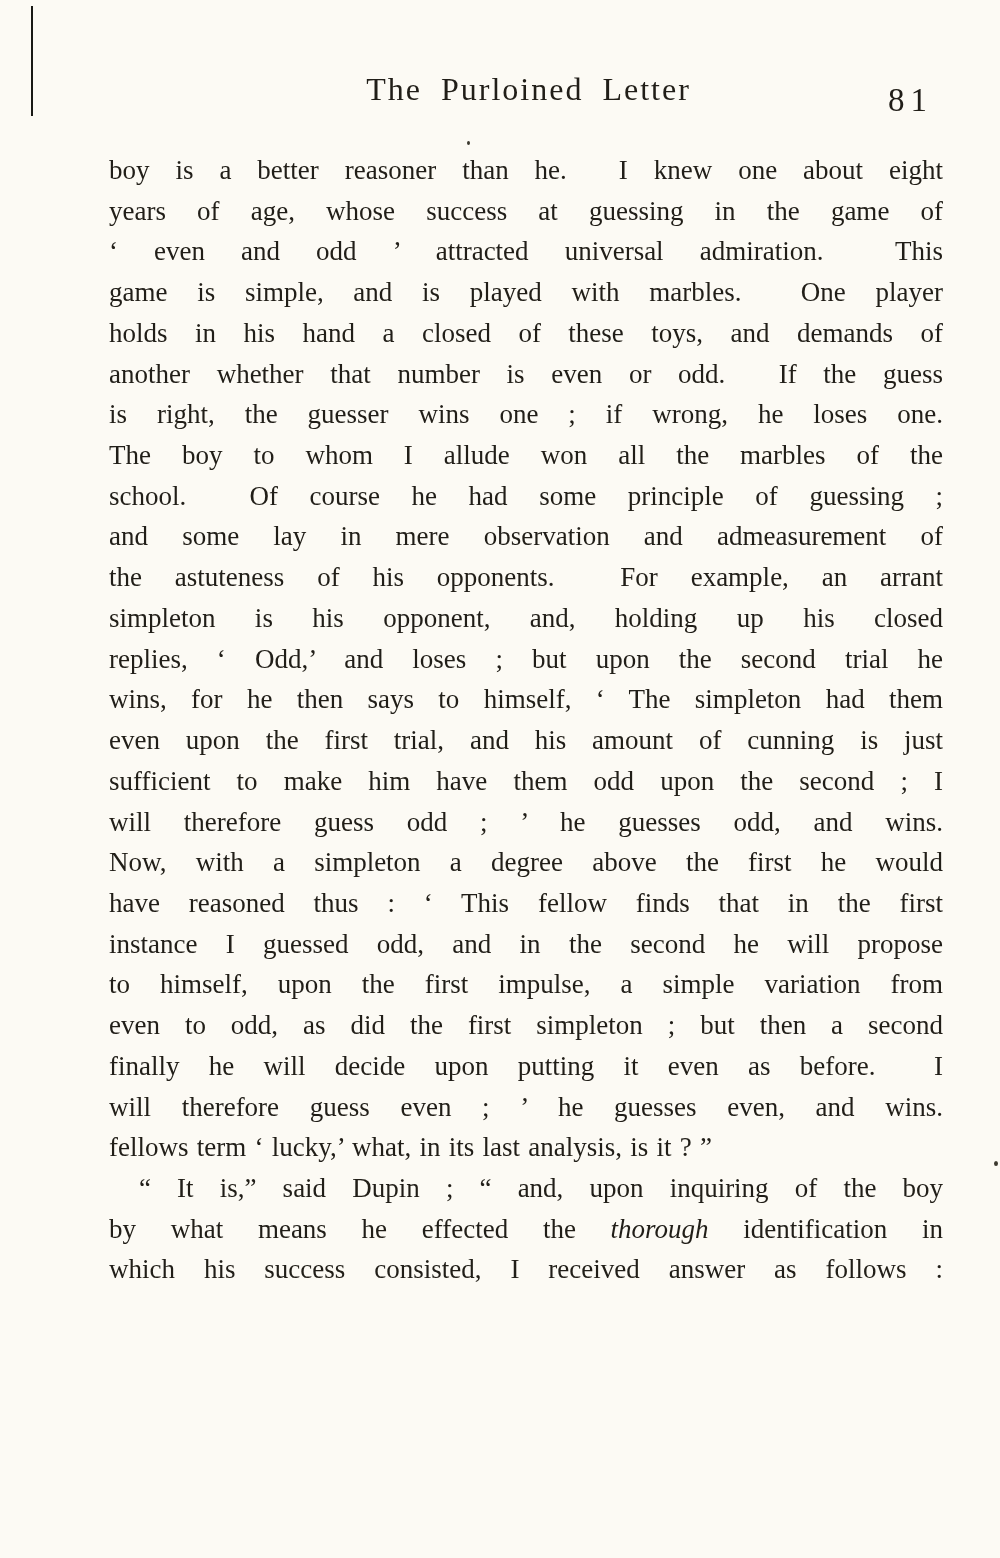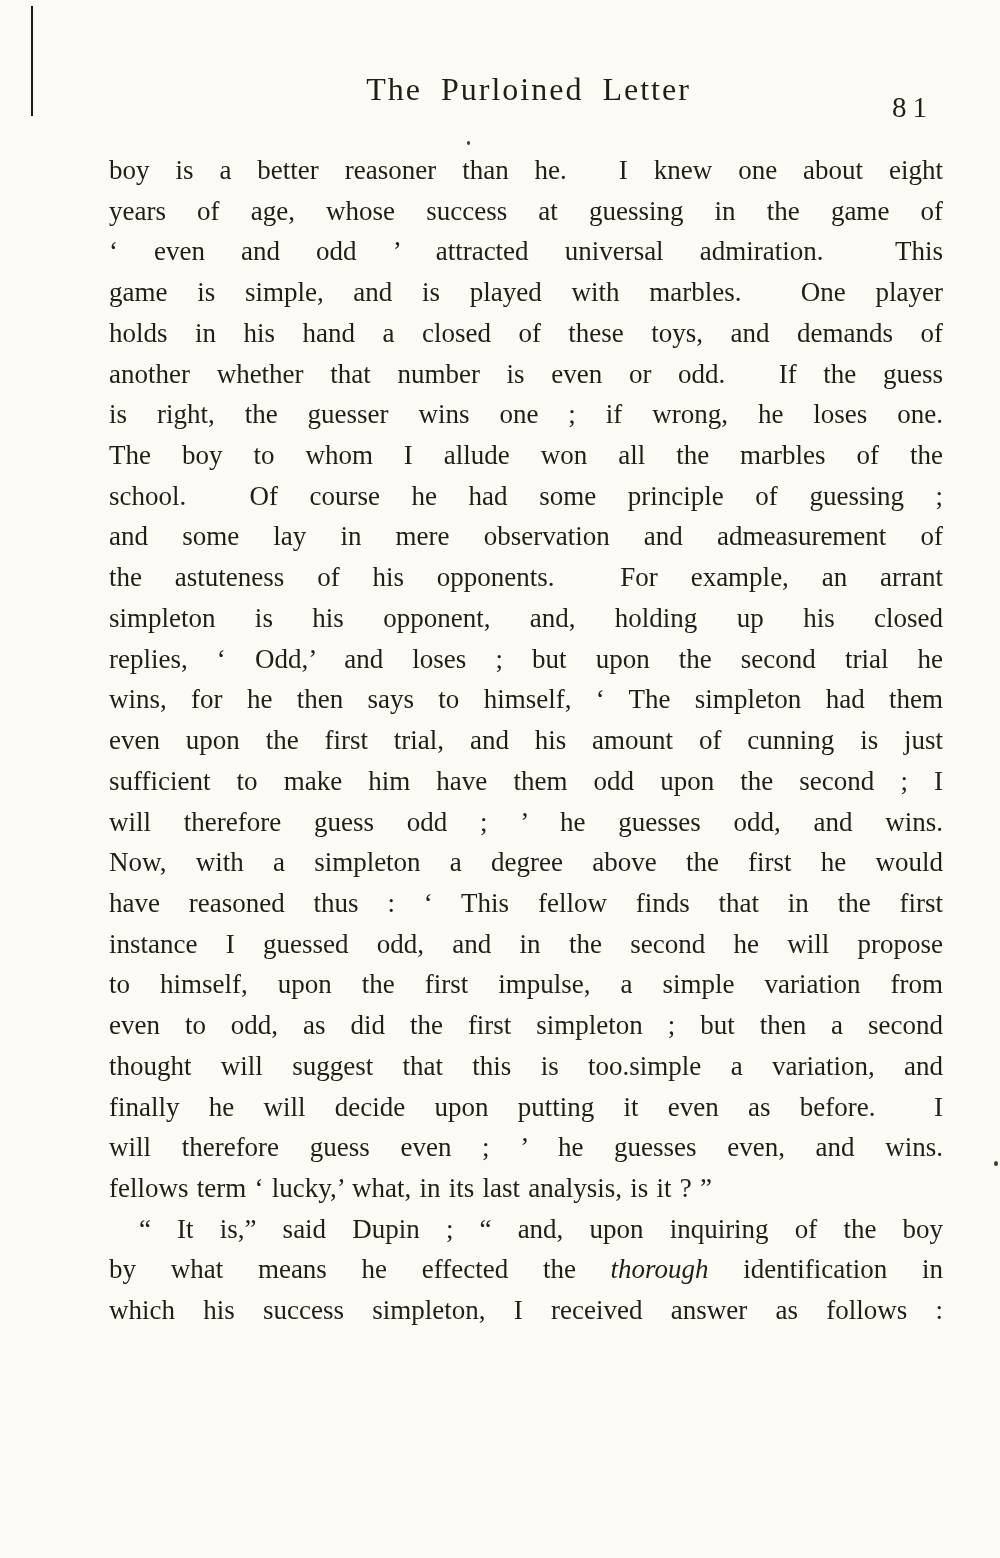--- a/index.html
+++ b/index.html
@@ -31,22 +31,22 @@
   }
   .title {
     text-align: center;
     font-size: 32px;
     letter-spacing: 2px;
     word-spacing: 9px;
     line-height: 38px;
   }
   .page-number {
     position: absolute;
-    top: 21px; right: 10px;
-    font-size: 29px;
+    top: 12px; right: 10px;
+    font-size: 33px;
     letter-spacing: 6px;
   }
 
   .text-block {
     position: absolute;
     top: 150px; left: 78px; width: 834px;
     font-size: 27px;
     line-height: 40.72px;
     word-spacing: 1.5px;
   }
@@ -90,25 +90,24 @@
         <div class="line"><span>replies, ‘ Odd,’ and loses ; but upon the second trial he</span></div>
         <div class="line"><span>wins, for he then says to himself, ‘ The simpleton had them</span></div>
         <div class="line"><span>even upon the first trial, and his amount of cunning is just</span></div>
         <div class="line"><span>sufficient to make him have them odd upon the second ; I</span></div>
         <div class="line"><span>will therefore guess odd ; ’ he guesses odd, and wins.</span></div>
         <div class="line"><span>Now, with a simpleton a degree above the first he would</span></div>
         <div class="line"><span>have reasoned thus : ‘ This fellow finds that in the first</span></div>
         <div class="line"><span>instance I guessed odd, and in the second he will propose</span></div>
         <div class="line"><span>to himself, upon the first impulse, a simple variation from</span></div>
         <div class="line"><span>even to odd, as did the first simpleton ; but then a second</span></div>
-        <div class="line"><span>thought will suggest that this is too.simple a variation, and</span></div>
         <div class="line"><span>finally he will decide upon putting it even as before.&nbsp; I</span></div>
         <div class="line"><span>will therefore guess even ; ’ he guesses even, and wins.</span></div>
         <div class="line last"><span>fellows term ‘ lucky,’ what, in its last analysis, is it ? ”</span></div>
       </div>
       <div class="paragraph">
         <div class="line indent"><span>“ It is,” said Dupin ; “ and, upon inquiring of the boy</span></div>
         <div class="line"><span>by what means he effected the </span><em>thorough</em><span> identification in</span></div>
-        <div class="line"><span>which his success simpleton, I received answer as follows :</span></div>
+        <div class="line"><span>which his success consisted, I received answer as follows :</span></div>
       </div>
     </main>
 
 </div>
 
 </body></html>

